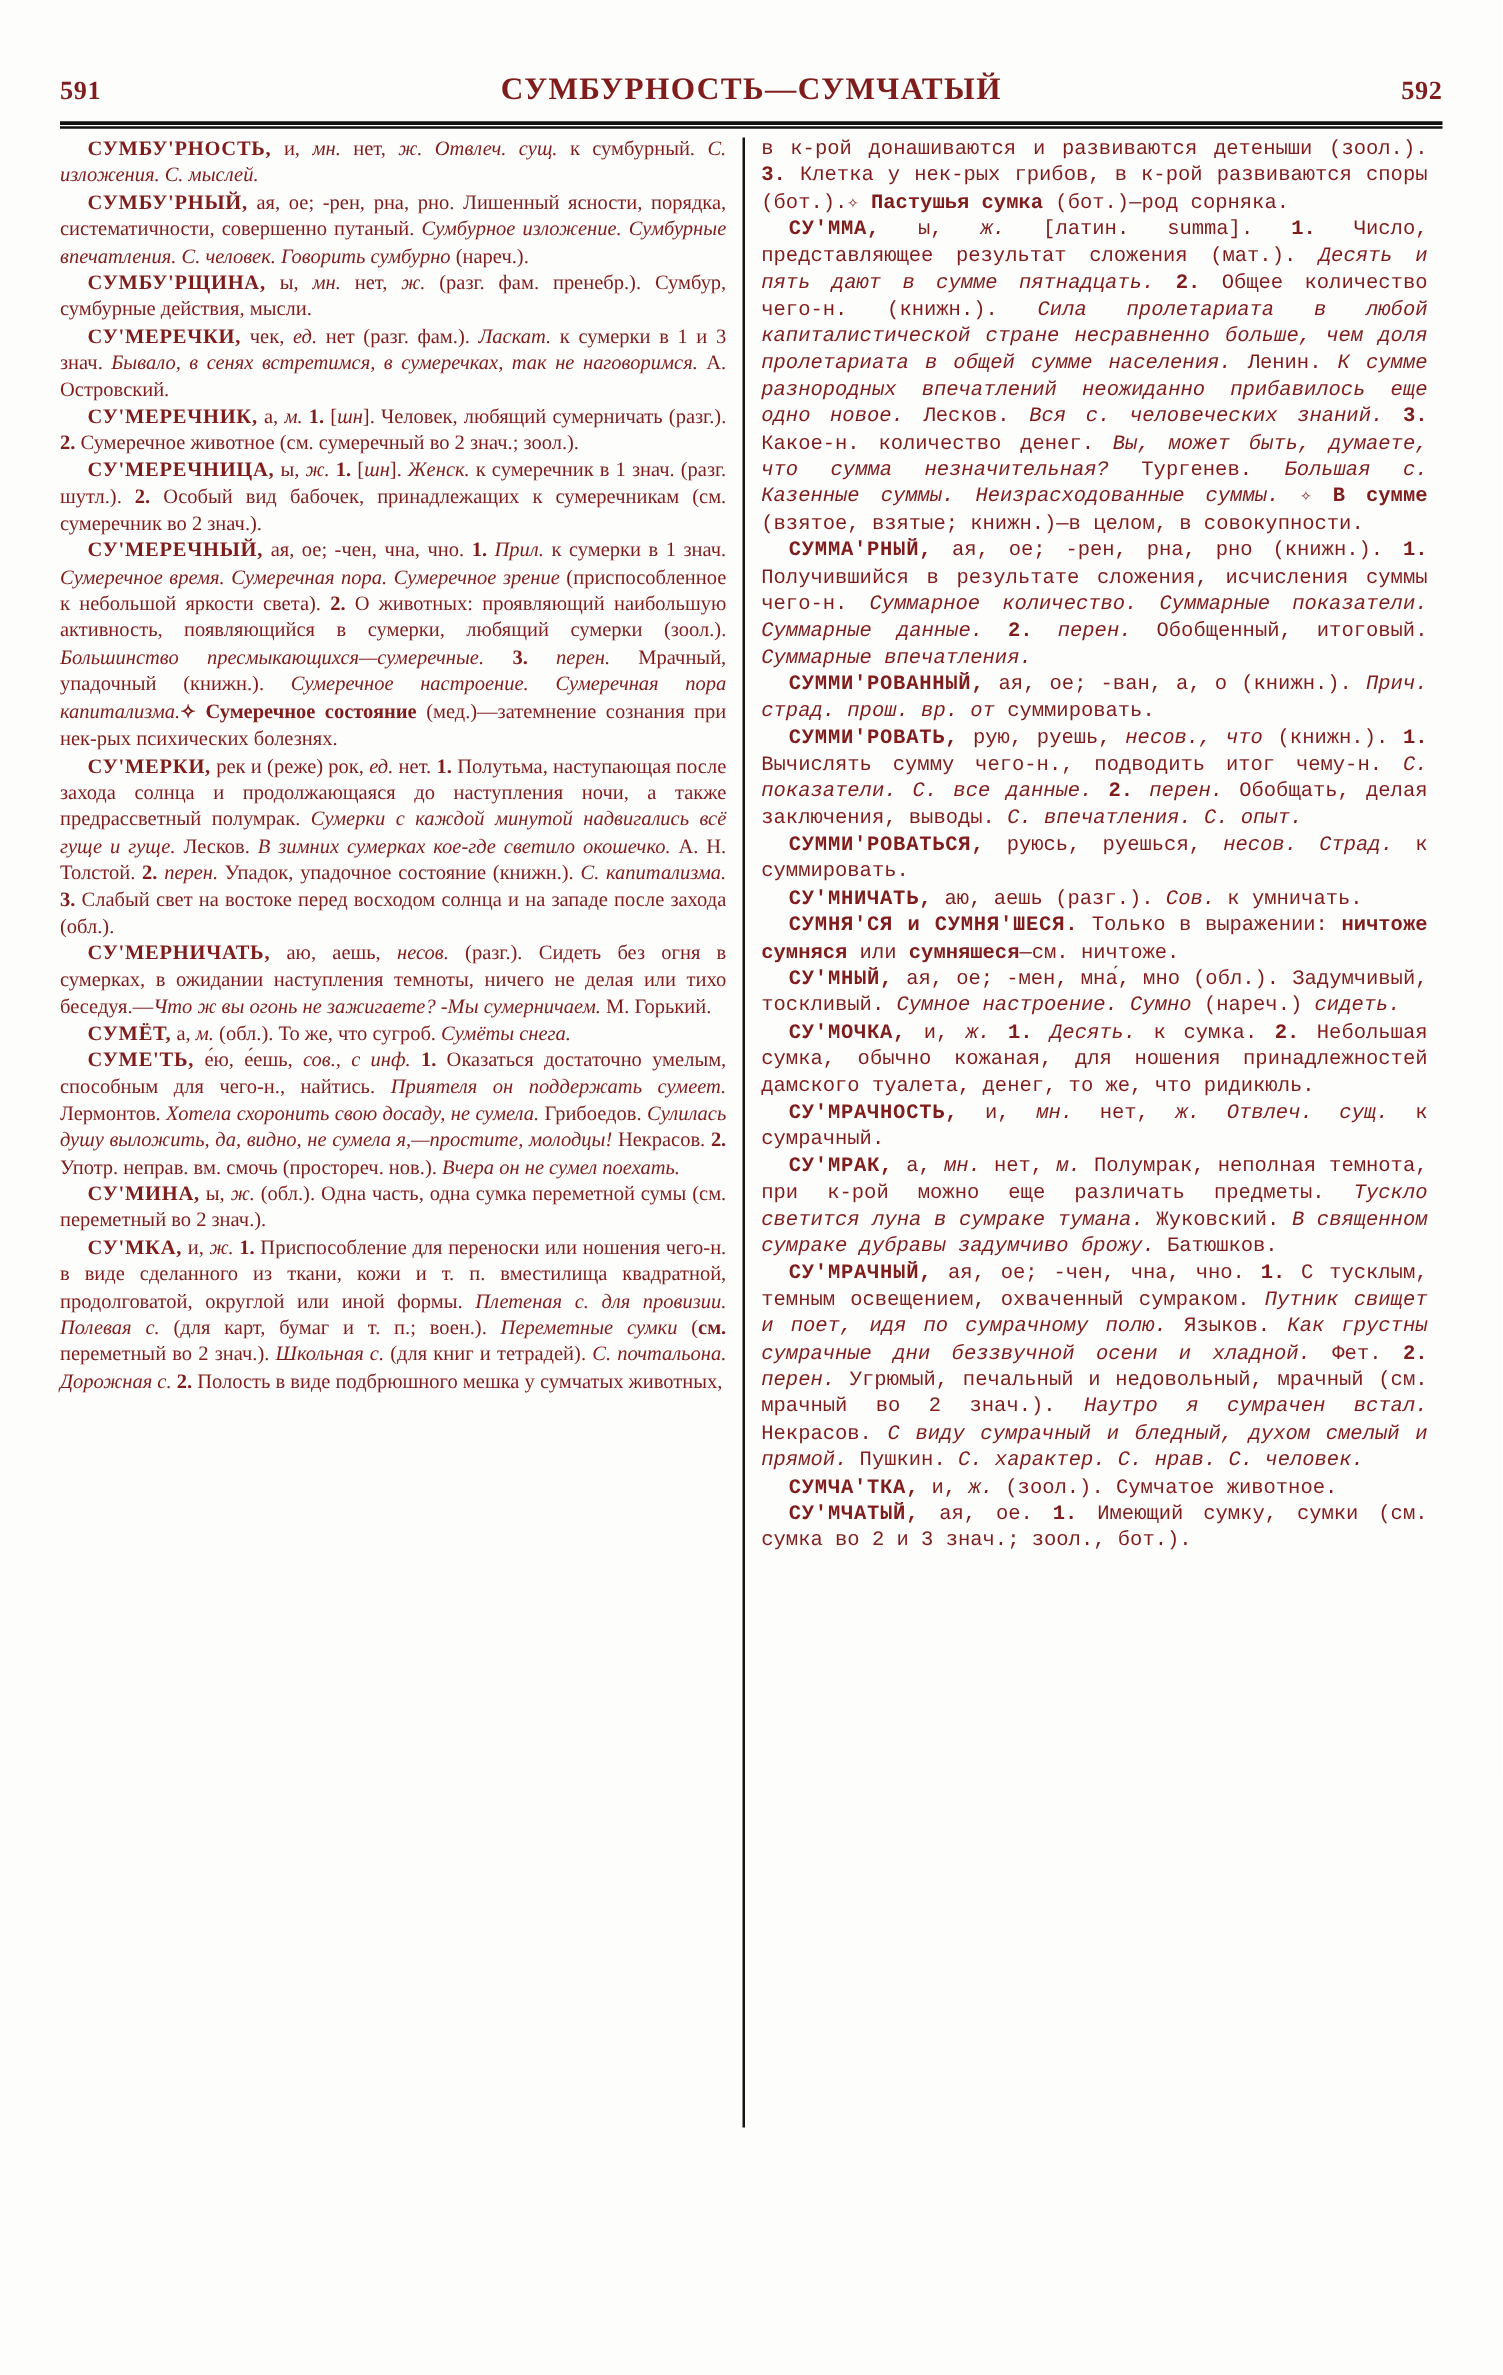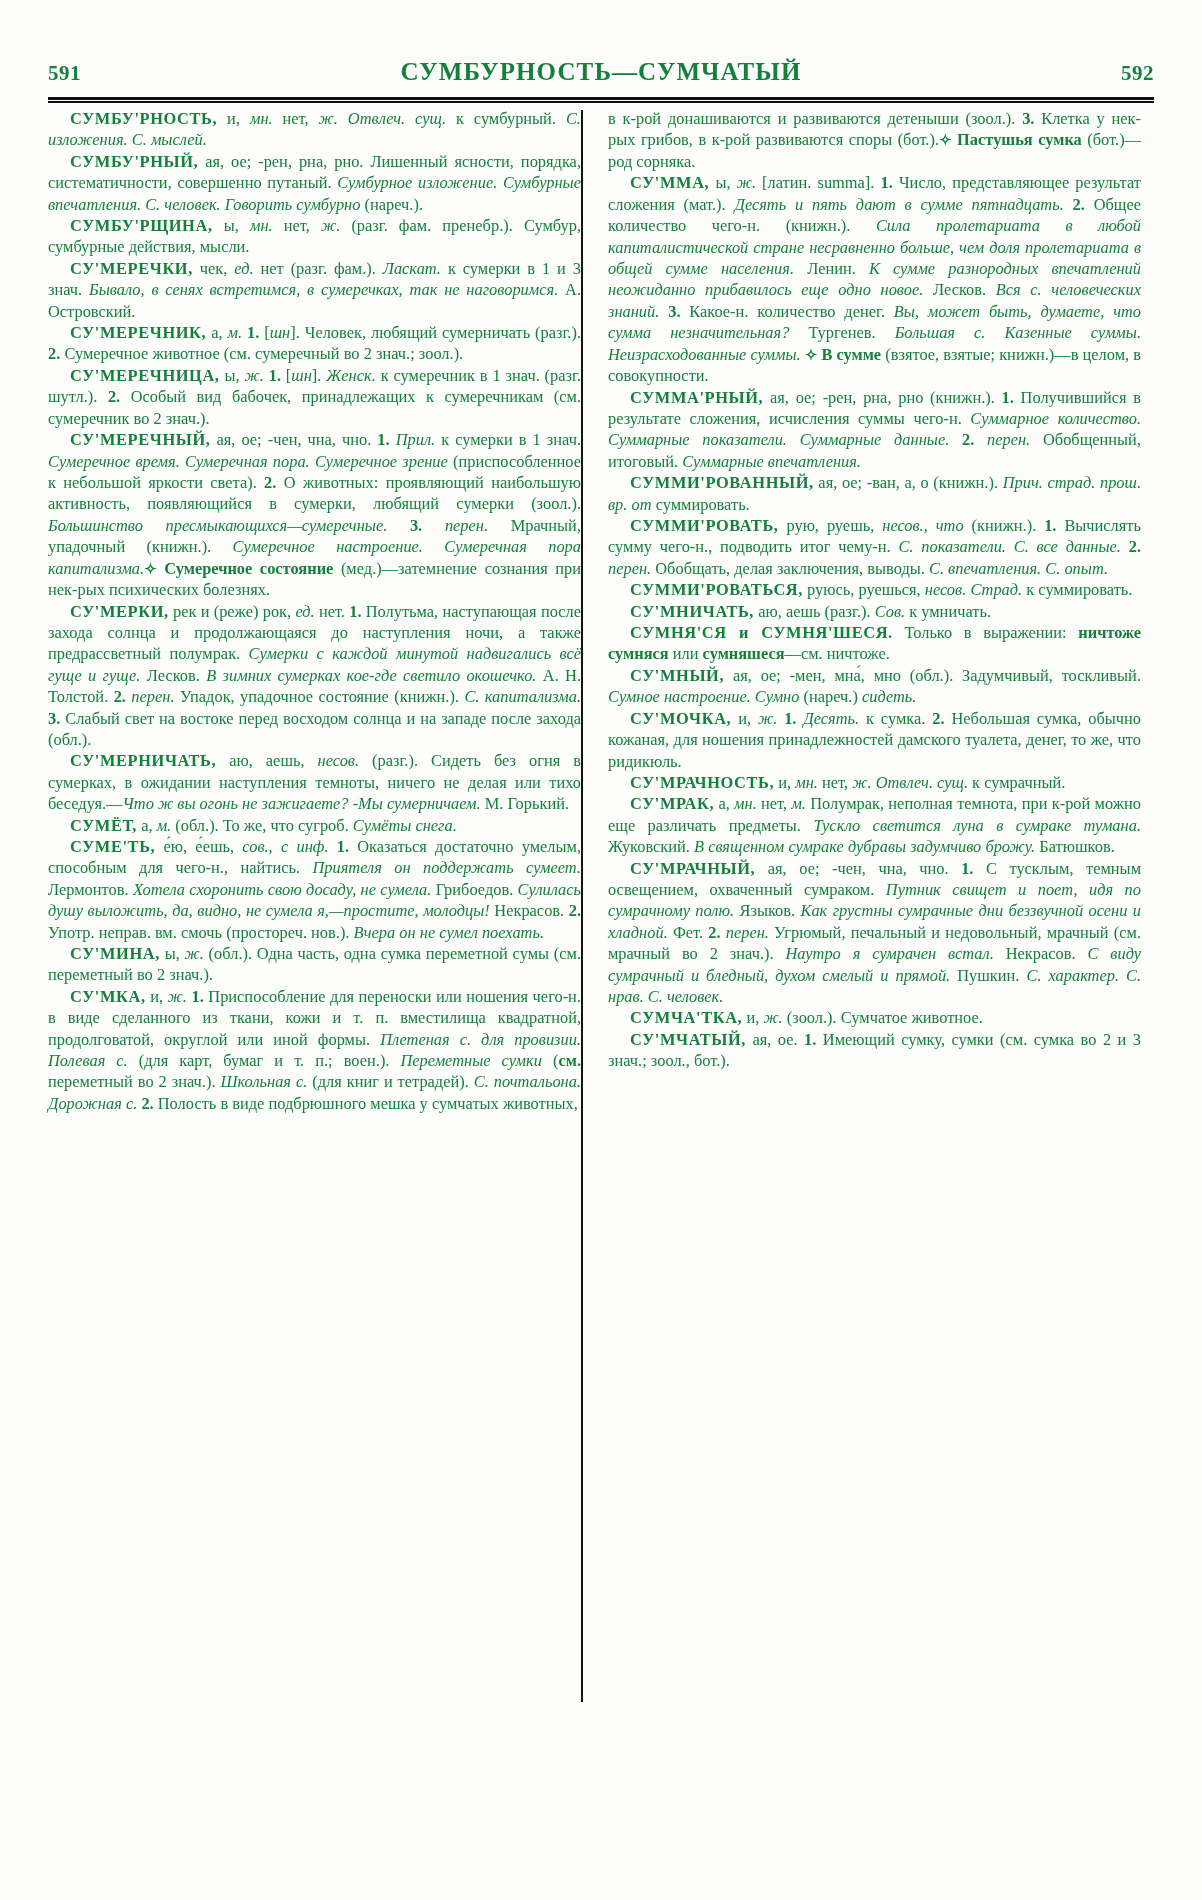--- a/index.html
+++ b/index.html
@@ -7,21 +7,21 @@
     padding: 0;
     background: #ffffff;
   }
   .page {
     position: relative;
     width: 1202px;
     height: 1900px;
     margin: 0 auto;
     background: #fdfdfb;
     font-family: "Liberation Serif", "DejaVu Serif", serif;
-    color: #15803d;
+    color: #7f1d1d;
     overflow: hidden;
   }
 
   
   .runhead {
     position: absolute;
     left: 48px;
     right: 48px;
     top: 58px;
     height: 30px;
@@ -71,22 +71,22 @@
     gap: 0;
   }
   .col {
     width: 533px;
     font-size: 16.4px;
     line-height: 1.305;
     text-align: justify;
     text-justify: inter-word;
     hyphens: manual;
   }
-  .col-left  { }
-  .col-right { padding-left: 25px; }
+  .col-left  { padding-right: 13px; }
+  .col-right { padding-left: 13px; font-family: Liberation Mono, monospace; }
 
   .divider {
     width: 2px;
     background: #141414;
     margin: 2px 0 0 0;
     height: 1592px;
     flex: 0 0 2px;
   }
 
   .entry {

